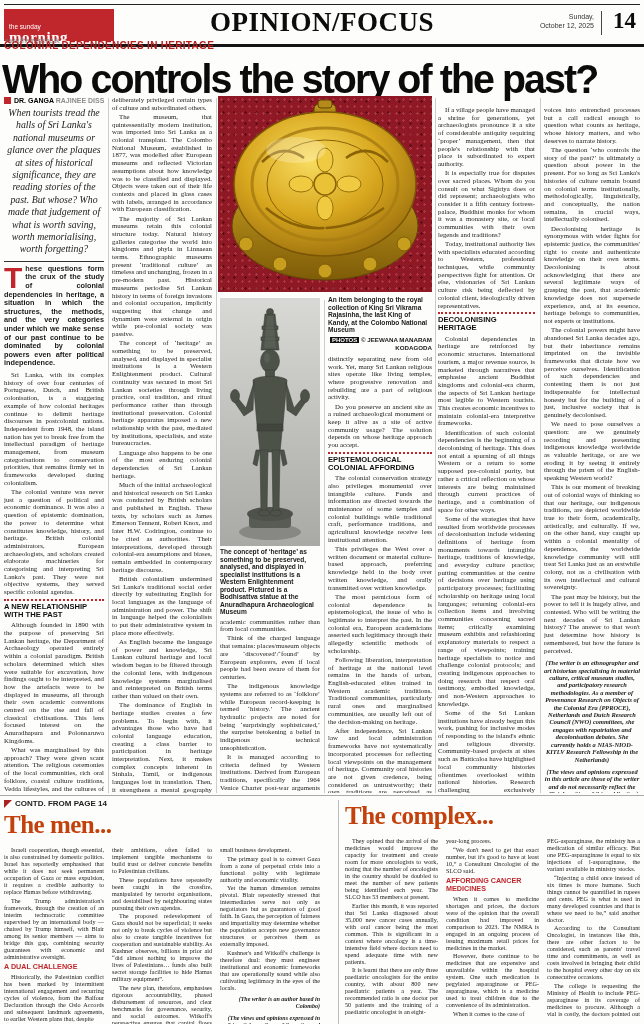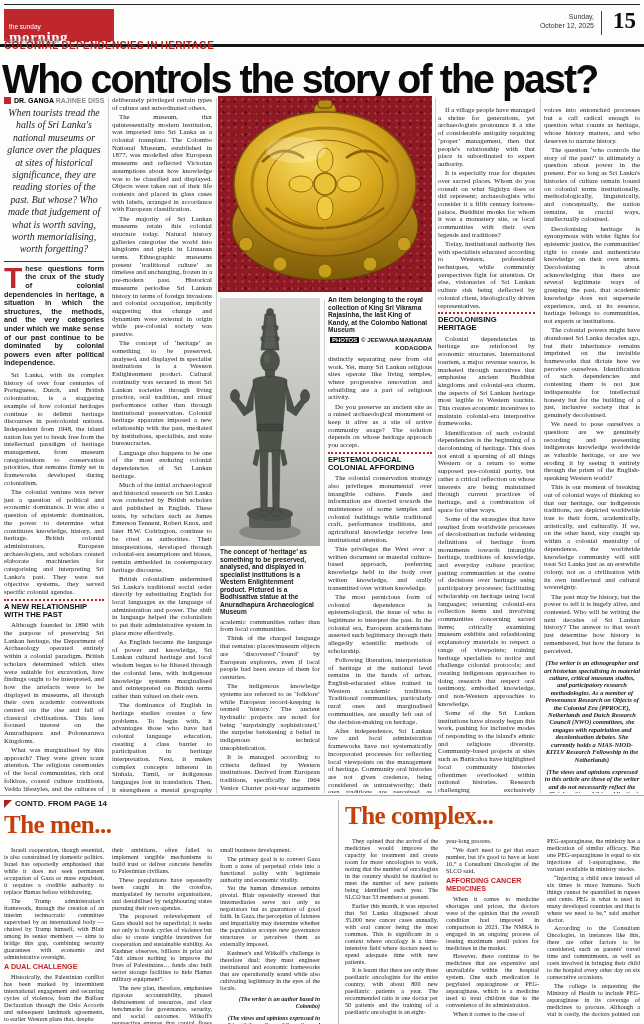--- a/index.html
+++ b/index.html
@@ -64,26 +64,27 @@
 <body>
 
 <div class="page">
 
   <div class="toprule"></div>
   <div class="logo">
     <div class="logo-top">the sunday</div>
     <div class="logo-main">morning</div>
   </div>
   <div class="website">www.themorning.lk</div>
+  <div class="section-title">OPINION/FOCUS</div>
   <div class="date">
     <span>Sunday,</span><br>
     <span>October 12, 2025</span>
   </div>
   <div class="datesep"></div>
-  <div class="pageno">15</div>
+  <div class="pageno">14</div>
   <div class="headrule"></div>
 
   <div class="kicker">COLONIAL DEPENDENCIES IN HERITAGE</div>
   <h1 class="headline">Who controls the story of the past?</h1>
 
   <div class="photo1">
     <svg viewBox="0 0 214 196" width="214" height="196">
       <defs>
         <radialGradient id="goldLid" cx="42%" cy="34%" r="75%">
           <stop offset="0%" stop-color="#f8dc60"></stop>

